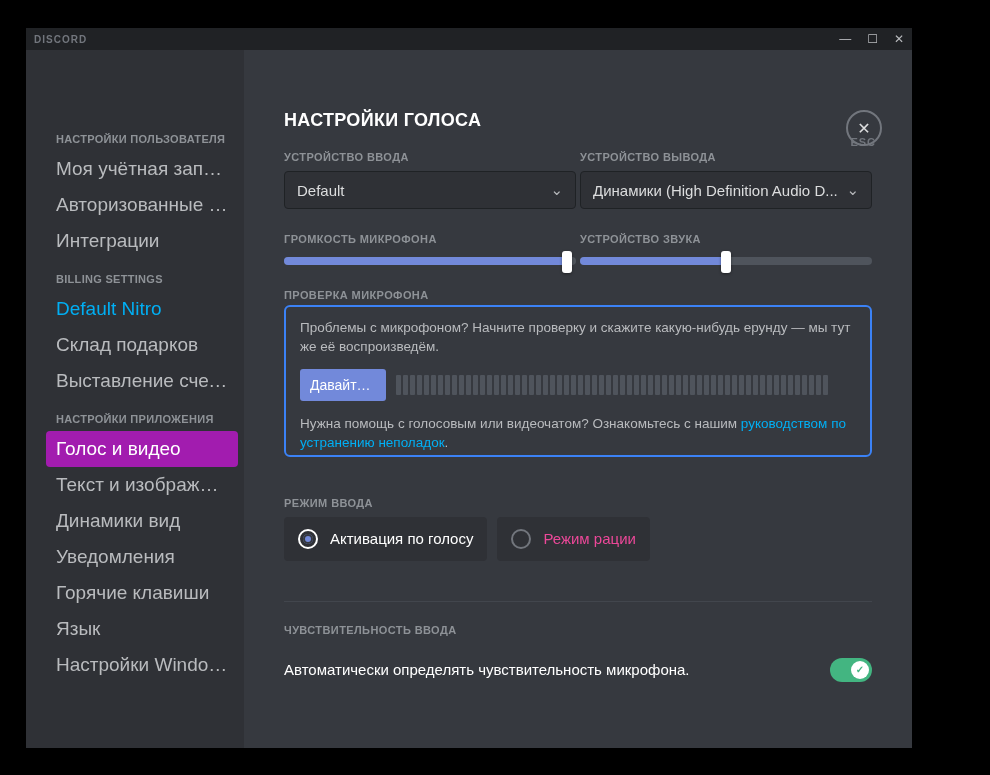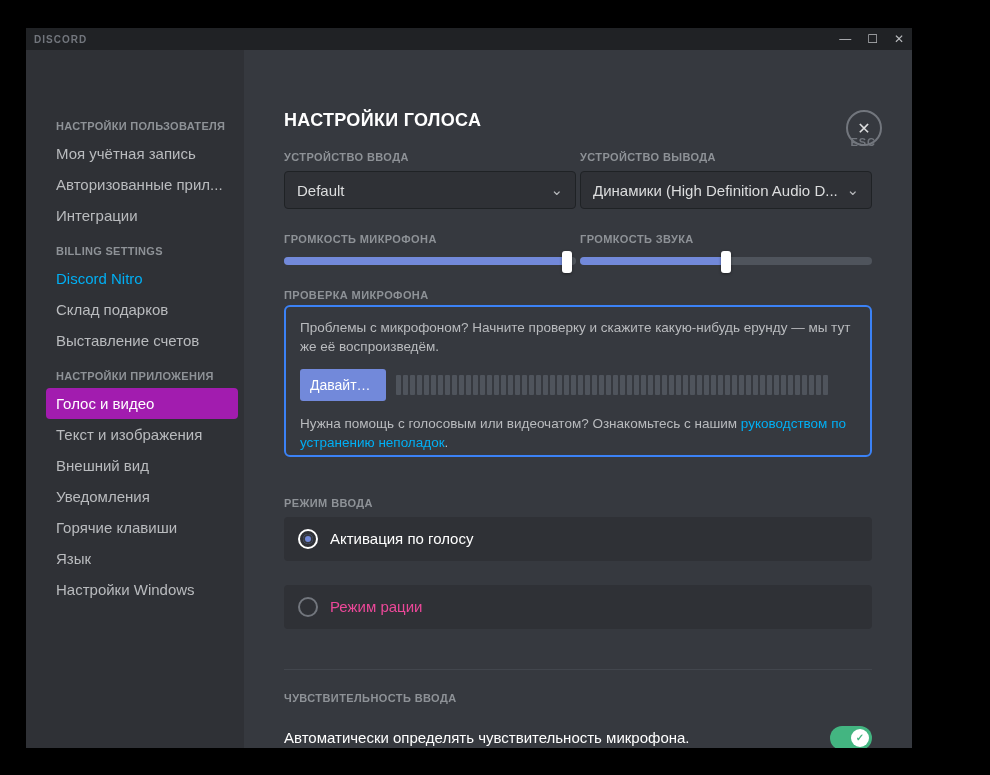--- a/index.html
+++ b/index.html
@@ -53,24 +53,24 @@
   overflow-y: auto;
 }
 .sidebar-header {
   color: #8e9297;
   font-size: 11px;
   font-weight: 700;
   letter-spacing: 0.3px;
   padding: 6px 10px;
   margin-top: 8px;
 }
-.sidebar-header:first-child { margin-top: 4px; }
+.sidebar-header:first-child { margin-top: 17px; }
 .sidebar-item {
   color: #b9bbbe;
-  font-size: 15px;
+  font-size: 19px;
   padding: 7px 10px;
   border-radius: 4px;
   cursor: pointer;
   white-space: nowrap;
   overflow: hidden;
   text-overflow: ellipsis;
 }
 .sidebar-item.active {
   background: #a21caf;
   color: #fff;
@@ -214,22 +214,22 @@
 }
 .level-bar {
   width: 5px;
   height: 20px;
   background: #4f545c;
   border-radius: 1px;
 }
 .link { color: #00aff4; cursor: pointer; }
 .radio-group {
   display: flex;
-  flex-direction: column;
-  gap: 24px;
+  flex-direction: row;
+  gap: 10px;
 }
 .radio-option {
   background: #2f3136;
   border-radius: 4px;
   padding: 12px 14px;
   display: flex;
   align-items: center;
   gap: 12px;
   cursor: pointer;
 }
@@ -317,27 +317,27 @@
     </div>
   </div>
 
   <div class="app-body">
     <div class="sidebar" id="sidebar">
         <div class="sidebar-header">НАСТРОЙКИ ПОЛЬЗОВАТЕЛЯ</div>
         <div class="sidebar-item">Моя учётная запись</div>
         <div class="sidebar-item">Авторизованные прил...</div>
         <div class="sidebar-item">Интеграции</div>
         <div class="sidebar-header">BILLING SETTINGS</div>
-        <div class="sidebar-item highlight">Discord Nitro</div>
+        <div class="sidebar-item highlight">Default Nitro</div>
         <div class="sidebar-item">Склад подарков</div>
         <div class="sidebar-item">Выставление счетов</div>
         <div class="sidebar-header">НАСТРОЙКИ ПРИЛОЖЕНИЯ</div>
         <div class="sidebar-item active">Голос и видео</div>
         <div class="sidebar-item">Текст и изображения</div>
-        <div class="sidebar-item">Внешний вид</div>
+        <div class="sidebar-item">Динамики вид</div>
         <div class="sidebar-item">Уведомления</div>
         <div class="sidebar-item">Горячие клавиши</div>
         <div class="sidebar-item">Язык</div>
         <div class="sidebar-item">Настройки Windows</div>
       </div>
 
     <div class="content">
       <div class="close-button">
         <span class="close-x">✕</span>
       </div>
@@ -365,21 +365,21 @@
 
         <div class="row">
           <div class="col">
             <div class="field-label">ГРОМКОСТЬ МИКРОФОНА</div>
             <div class="slider-track">
               <div class="slider-fill" style="width:97%"></div>
               <div class="slider-thumb" style="left:97%"></div>
             </div>
           </div>
           <div class="col">
-            <div class="field-label">ГРОМКОСТЬ ЗВУКА</div>
+            <div class="field-label">УСТРОЙСТВО ЗВУКА</div>
             <div class="slider-track">
               <div class="slider-fill" style="width:50%"></div>
               <div class="slider-thumb" style="left:50%"></div>
             </div>
           </div>
         </div>
 
         <div class="section">
           <div class="field-label">ПРОВЕРКА МИКРОФОНА</div>
           <div class="mic-test-box">

